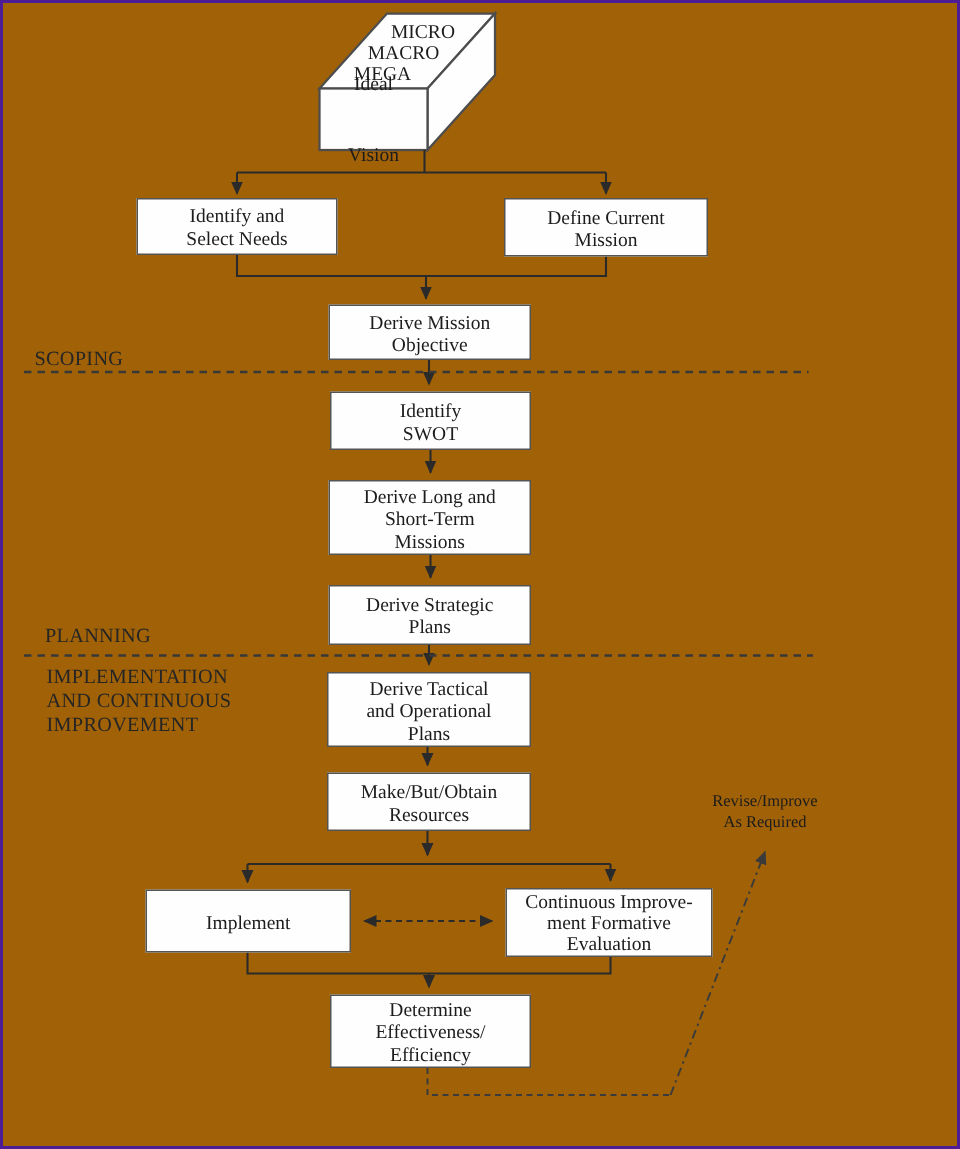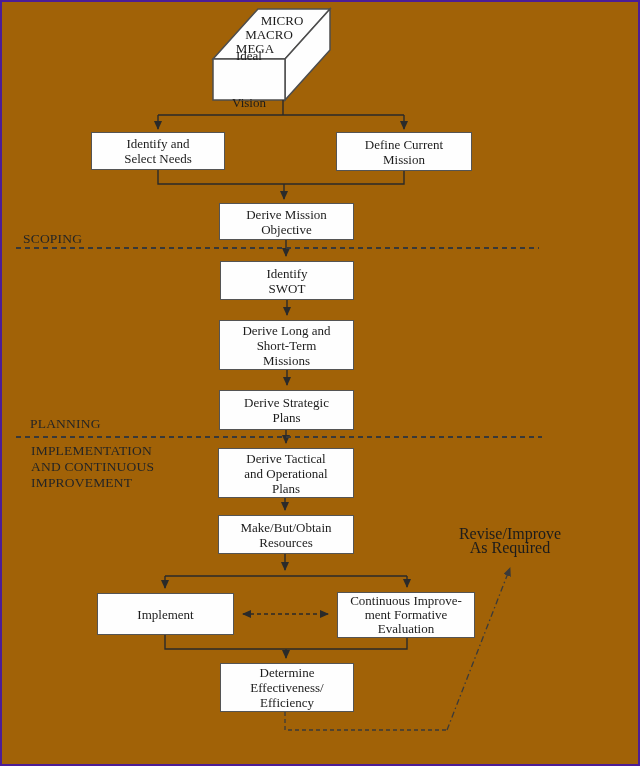--- a/index.html
+++ b/index.html
@@ -36,21 +36,21 @@
     transform:translateX(-50%);
     font-size:13px;line-height:13px;color:#1c1c1c;white-space:nowrap;
   }
   .section-label{
     position:absolute;
     font-size:13.5px;line-height:16px;color:#252525;
     letter-spacing:0.2px;white-space:nowrap;
   }
   .annotation{
     position:absolute;left:447px;top:525px;width:122px;
-    text-align:center;font-size:16px;line-height:14px;color:#1c1c1c;
+    text-align:center;font-size:11px;line-height:14px;color:#1c1c1c;
   }
 </style>
 </head>
 <body>
 
 <div class="page">
 
   <svg class="layer" width="636" height="762" viewBox="0 0 636 762">
     <defs>
       <marker id="ah" markerUnits="userSpaceOnUse" markerWidth="10" markerHeight="10" refX="8" refY="4" orient="auto">

